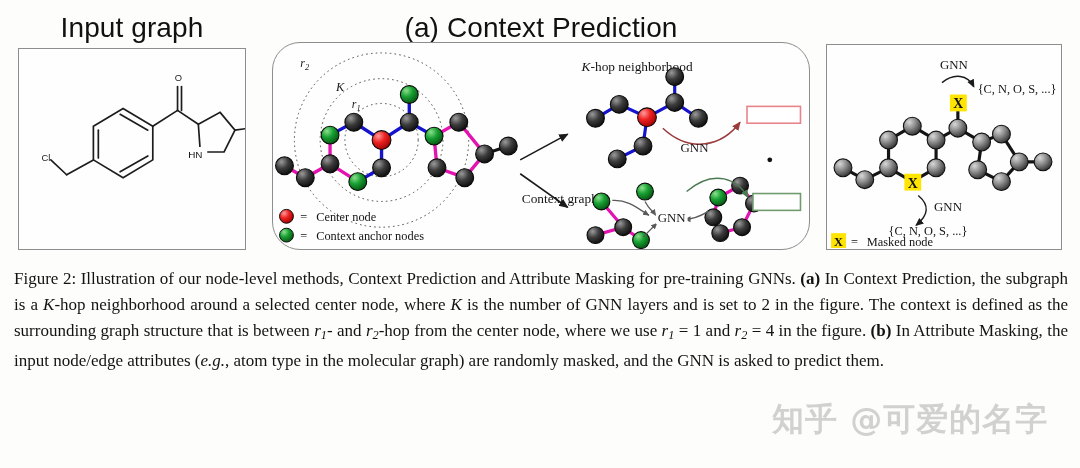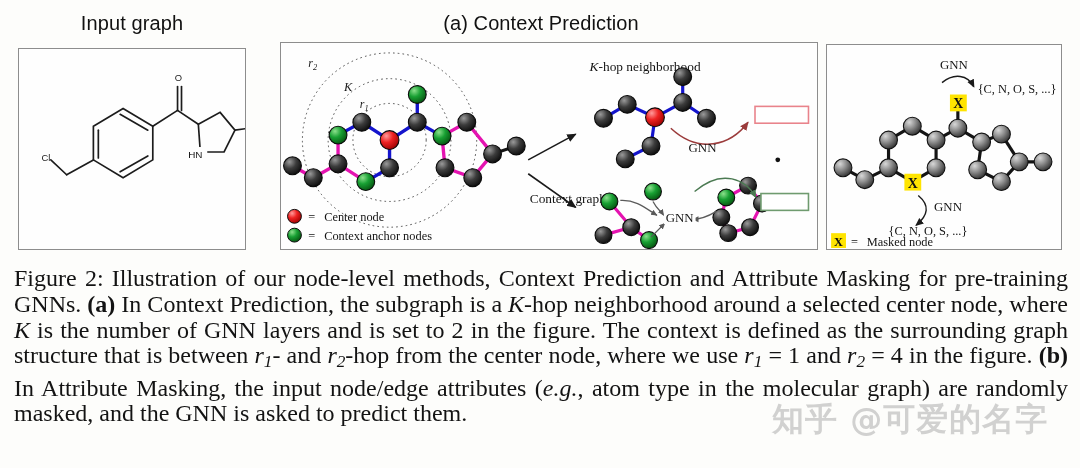--- a/index.html
+++ b/index.html
@@ -10,51 +10,51 @@
     color:#1a1a1a;
     overflow:hidden;
     position:relative;
   }
   .figure-wrap{position:absolute;left:0;top:0;width:1080px;height:468px;}
 
   
   .panel-title{
     position:absolute;
     font-family:"Liberation Sans", sans-serif;
-    font-size:20px;
+    font-size:28px;
     font-weight:400;
     color:#111;
     text-align:center;
     white-space:nowrap;
     letter-spacing:.1px;
   }
   #title-input{left:18px;top:12px;width:228px;}
   #title-a{left:272px;top:12px;width:538px;text-align:center;}
   #title-b{left:818px;top:12px;width:252px;}
 
   
   .panel{
     position:absolute;
     background:#fefefe;
     border:1.5px solid #8d8d8d;
     box-sizing:border-box;
     overflow:hidden;
   }
   #panel-input{left:18px;top:48px;width:228px;height:202px;}
-  #panel-a{left:280px;top:42px;width:538px;height:208px;}
+  #panel-a{left:272px;top:42px;width:538px;height:208px;border-radius:28px;}
   #panel-b{left:826px;top:44px;width:236px;height:206px;}
 
   .panel svg{display:block;width:100%;height:100%;}
 
   
   #caption{
     position:absolute;
     left:14px;top:266px;width:1054px;
     font-family:"Liberation Serif", serif;
-    font-size:24px;
+    font-size:17px;
     line-height:25.8px;
     text-align:justify;
     color:#131313;
   }
   #caption b{font-weight:bold;}
   #caption i{font-style:italic;}
   .mathvar{font-family:"Liberation Serif",serif;font-style:italic;}
   .sub{font-size:.72em;vertical-align:-0.25em;font-style:italic;}
 
   

